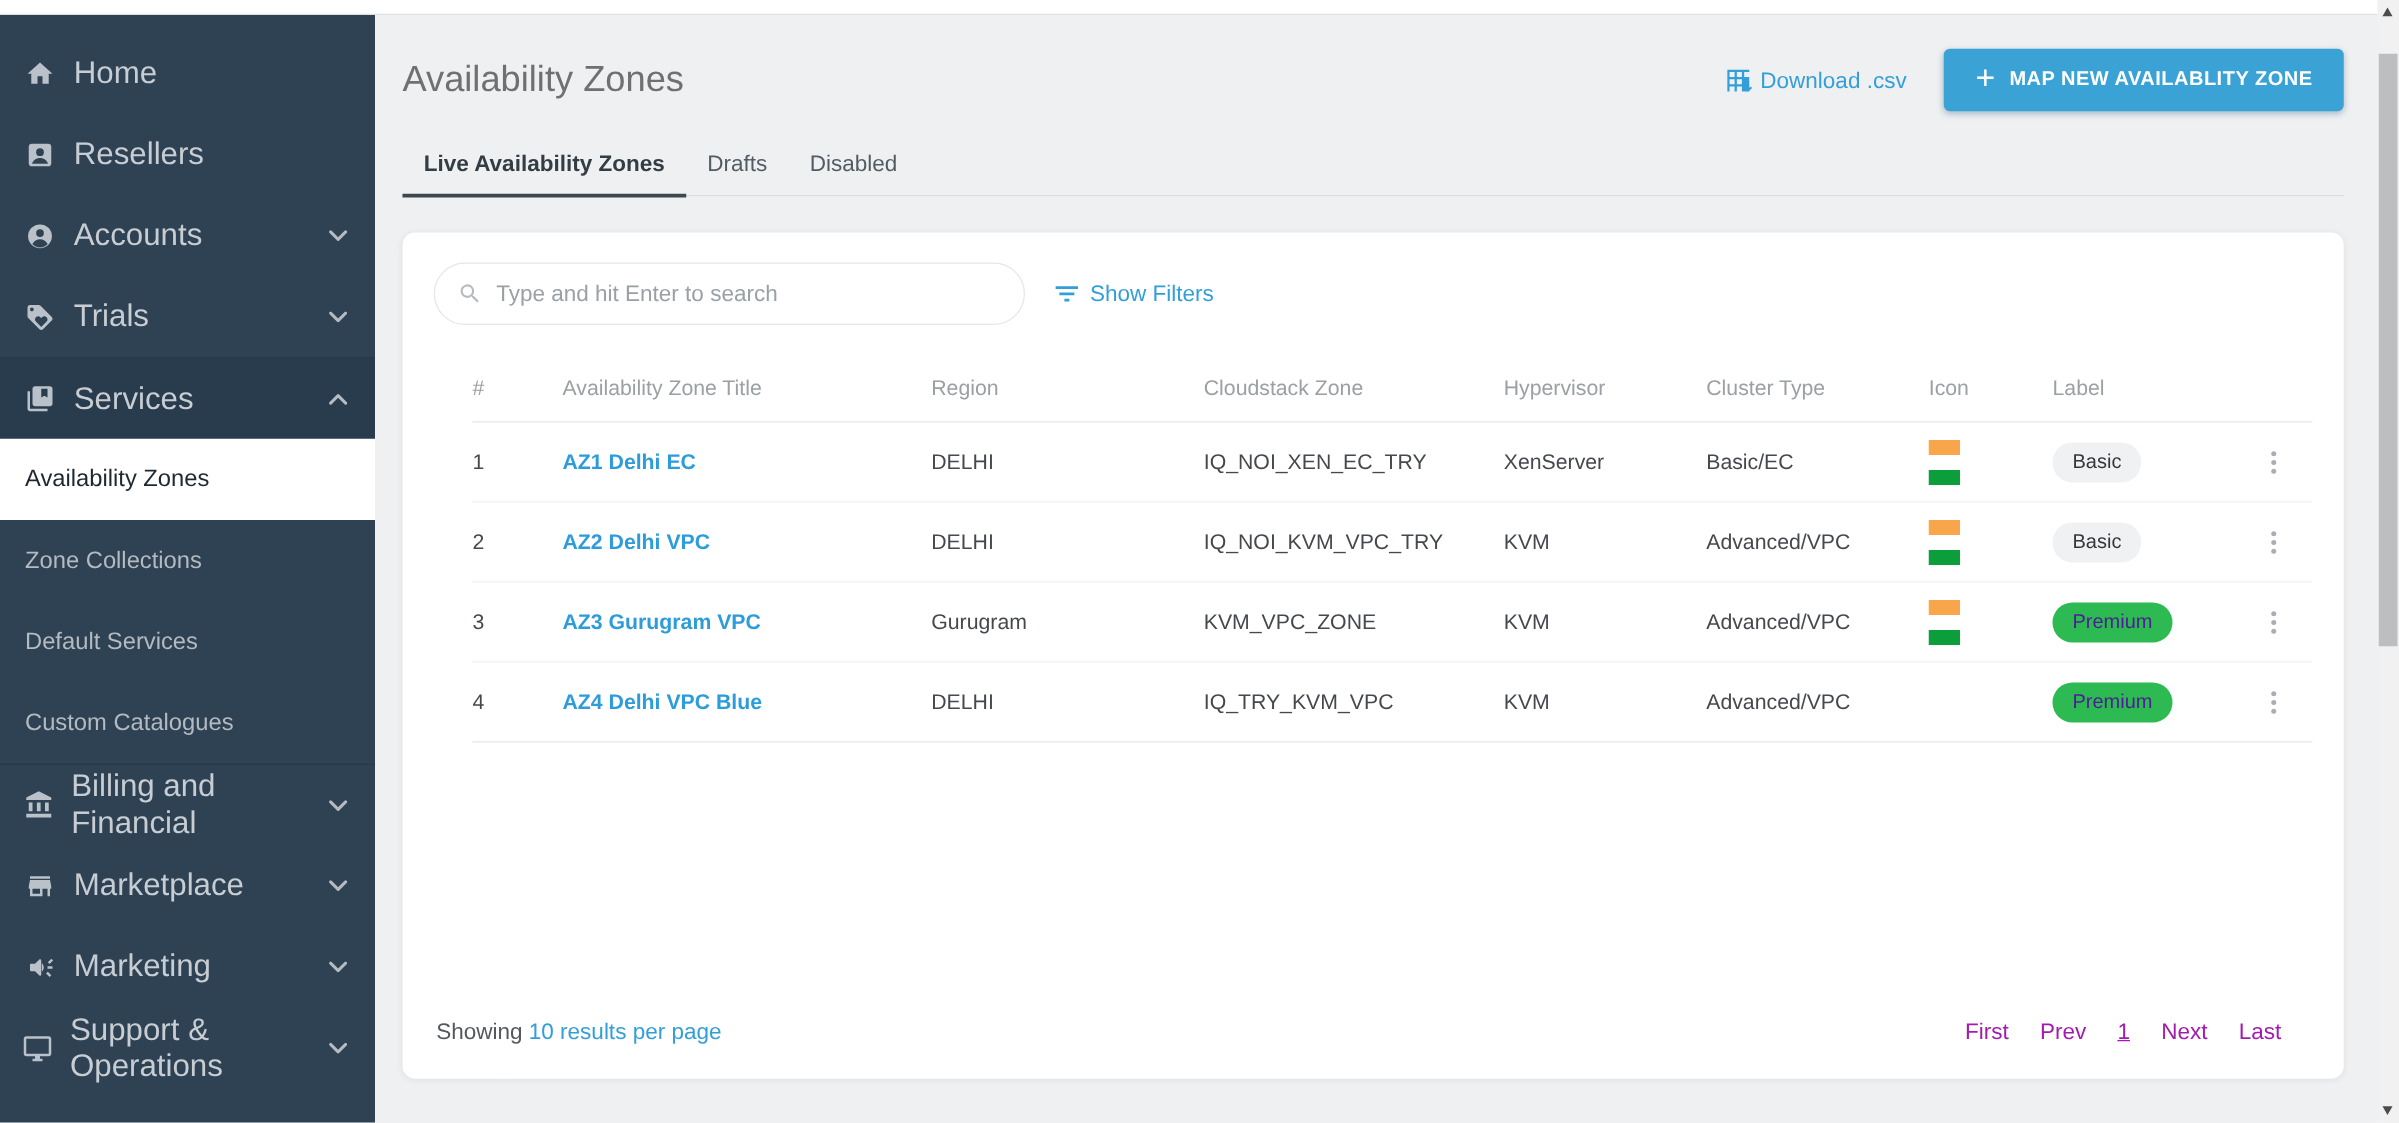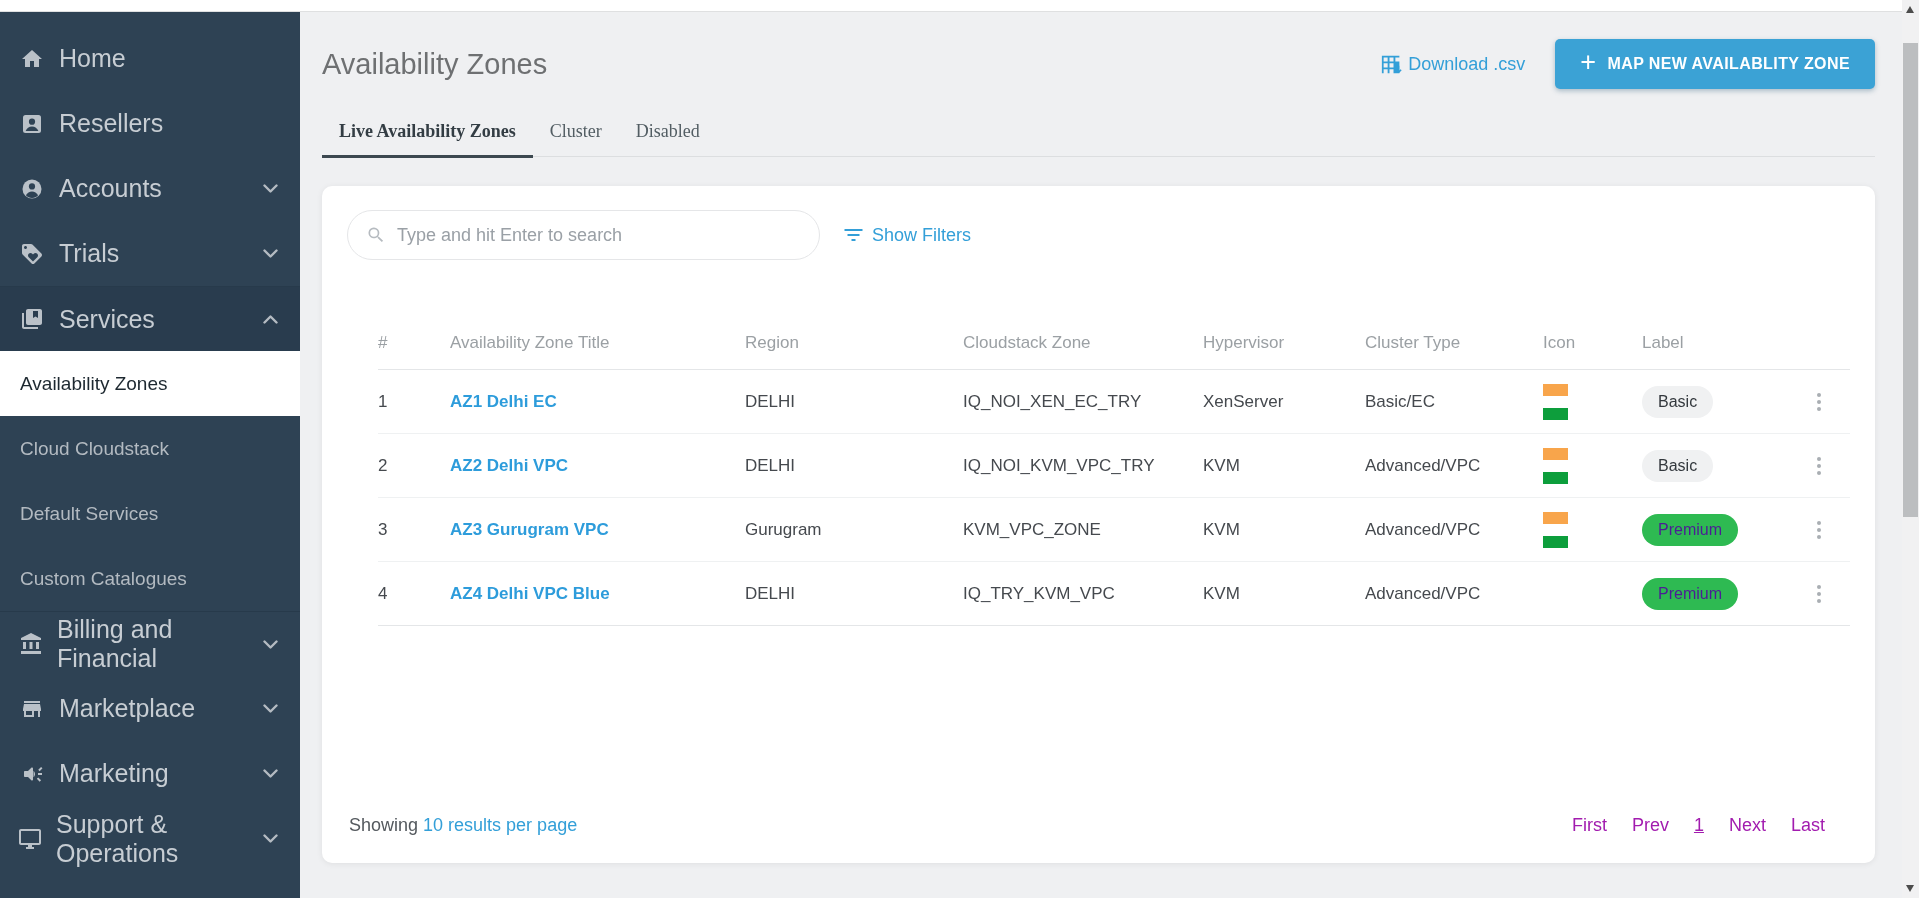--- a/index.html
+++ b/index.html
@@ -35,27 +35,27 @@
   .download-link { display:flex; align-items:flex-end; gap:5px; color:#339fd8;
                    font-size:18px; cursor:pointer; text-decoration:none; }
   .map-btn { background:#3ba2d5; color:#fff; border:none; border-radius:5px; height:50px;
              padding:0 25px; font-size:16px; font-weight:bold; letter-spacing:.4px;
              display:flex; align-items:center; gap:11px; cursor:pointer;
              box-shadow:0 2px 5px rgba(40,90,120,.35); }
   .map-btn .plus { font-size:27px; font-weight:400; line-height:1; margin-top:-3px; }
 
   .tabs { display:flex; margin-top:16px; border-bottom:1px solid #dcdee0; }
   .tab { padding:15px 17px 13px 17px; font-size:18px; color:#525d63; cursor:pointer;
-         border-bottom:3px solid transparent; margin-bottom:-2px;font-family:Liberation Serif, serif; }
+         border-bottom:3px solid transparent; margin-bottom:-2px; }
   .tab.active { color:#333d44; font-weight:bold; border-bottom-color:#3c4850; }
 
   
   .card { margin-top:29px; background:#fff; border-radius:10px; height:677px;
           box-shadow:0 1px 6px rgba(0,0,0,.07); display:flex; flex-direction:column;
-          padding:24px 25px 0 25px;gap:32px; }
+          padding:24px 25px 0 25px; }
 
   .toolbar { display:flex; align-items:center; height:50px; }
   .search { width:473px; height:50px; border:1px solid #e5e6e8; border-radius:25px;
             display:flex; align-items:center; gap:11px; padding:0 18px; background:#fff; }
   .search input { border:none; outline:none; font-size:18px; color:#454a4f; flex:1; background:transparent; }
   .search input::placeholder { color:#9aa0a6; }
   .show-filters { margin-left:24px; display:flex; align-items:center; gap:9px;
                   color:#339fd8; font-size:18px; cursor:pointer; }
 
   .table { margin-top:24px; padding-left:31px; }
@@ -167,21 +167,21 @@
         <svg width="15" height="9" viewBox="0 0 15 9">
             <path d="M1.5 1.5l6 6 6-6" fill="none" stroke="#b4bbc2" stroke-width="2.4" stroke-linecap="round" stroke-linejoin="round"></path>
           </svg>
       </span>
     </div>
 
     <div class="side-sub active">
       <span>Availability Zones</span>
     </div>
     <div class="side-sub">
-      <span>Cloud Cloudstack</span>
+      <span>Zone Collections</span>
     </div>
     <div class="side-sub">
       <span>Default Services</span>
     </div>
     <div class="side-sub">
       <span>Custom Catalogues</span>
     </div>
 
     <div class="side-item sep">
       <span class="icn">
@@ -257,21 +257,21 @@
         </a>
         <button class="map-btn">
           <span class="plus">+</span>
           <span>MAP NEW AVAILABLITY ZONE</span>
         </button>
       </div>
     </div>
 
     <div class="tabs">
       <div class="tab active">Live Availability Zones</div>
-      <div class="tab">Cluster</div>
+      <div class="tab">Drafts</div>
       <div class="tab">Disabled</div>
     </div>
 
     <section class="card">
 
       <div class="toolbar">
         <div class="search">
           <span>
             <svg width="20" height="20" viewBox="0 0 24 24">
                 <path fill="#b6bbc0" d="M15.5 14h-.79l-.28-.27a6.5 6.5 0 1 0-.7.7l.27.28v.79l5 4.99L20.49 19l-4.99-5zm-6 0A4.5 4.5 0 1 1 14 9.5 4.5 4.5 0 0 1 9.5 14z"></path>

